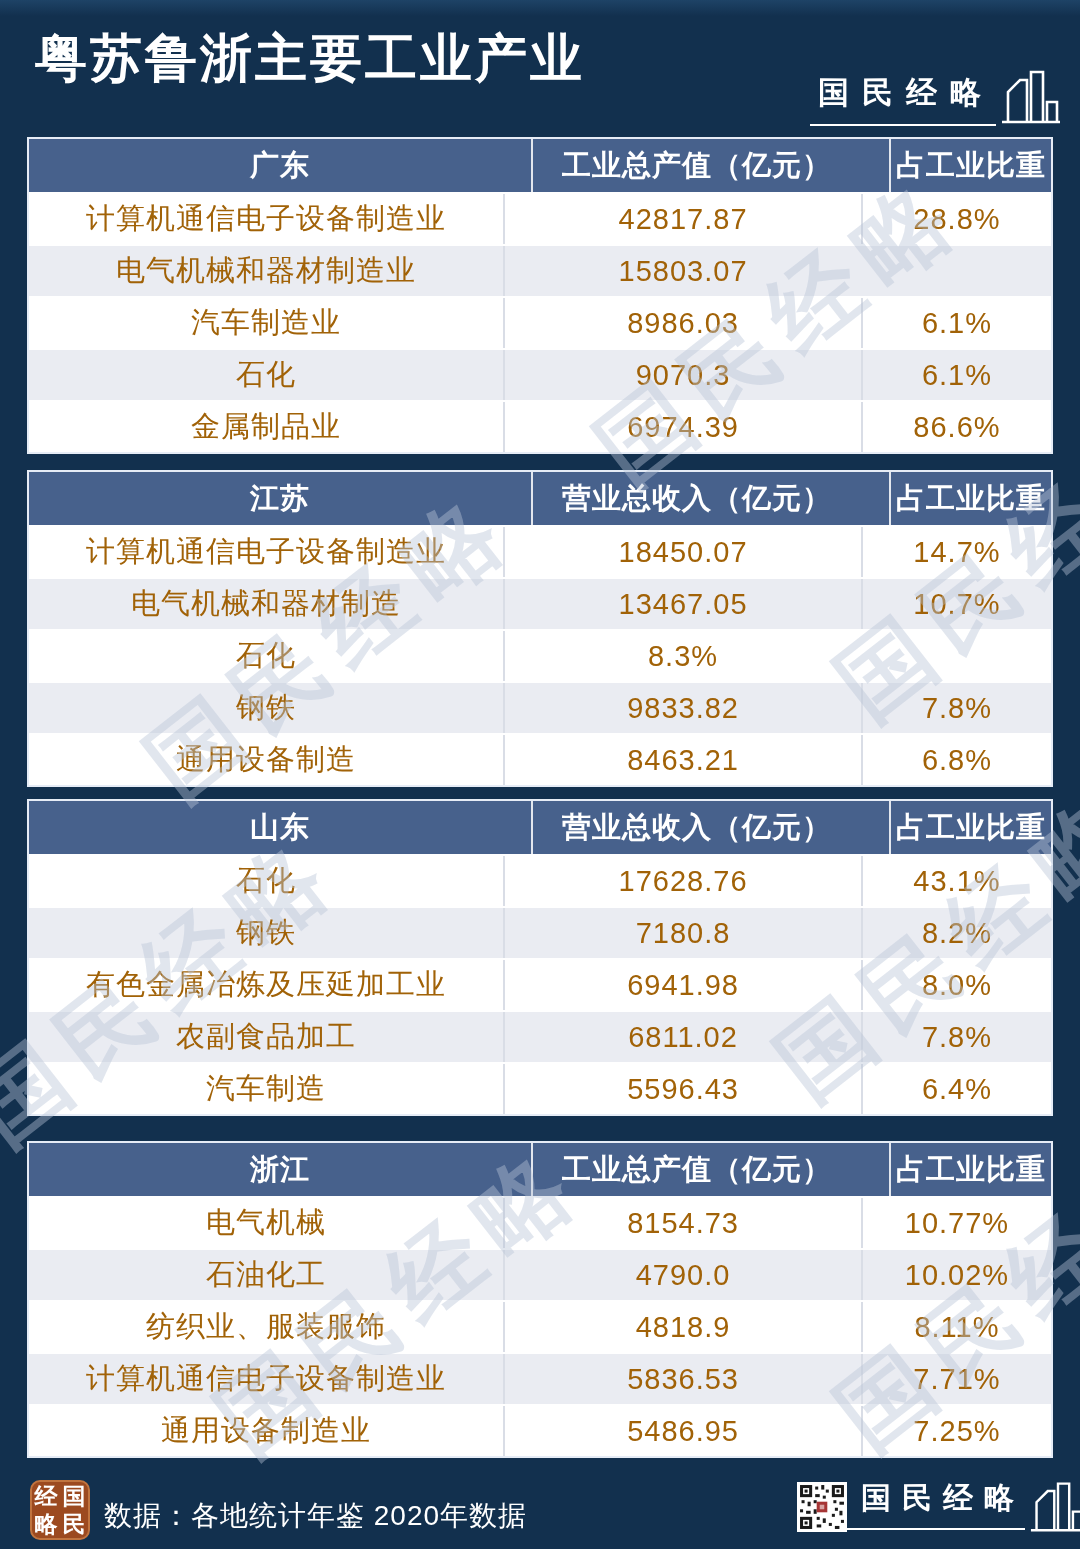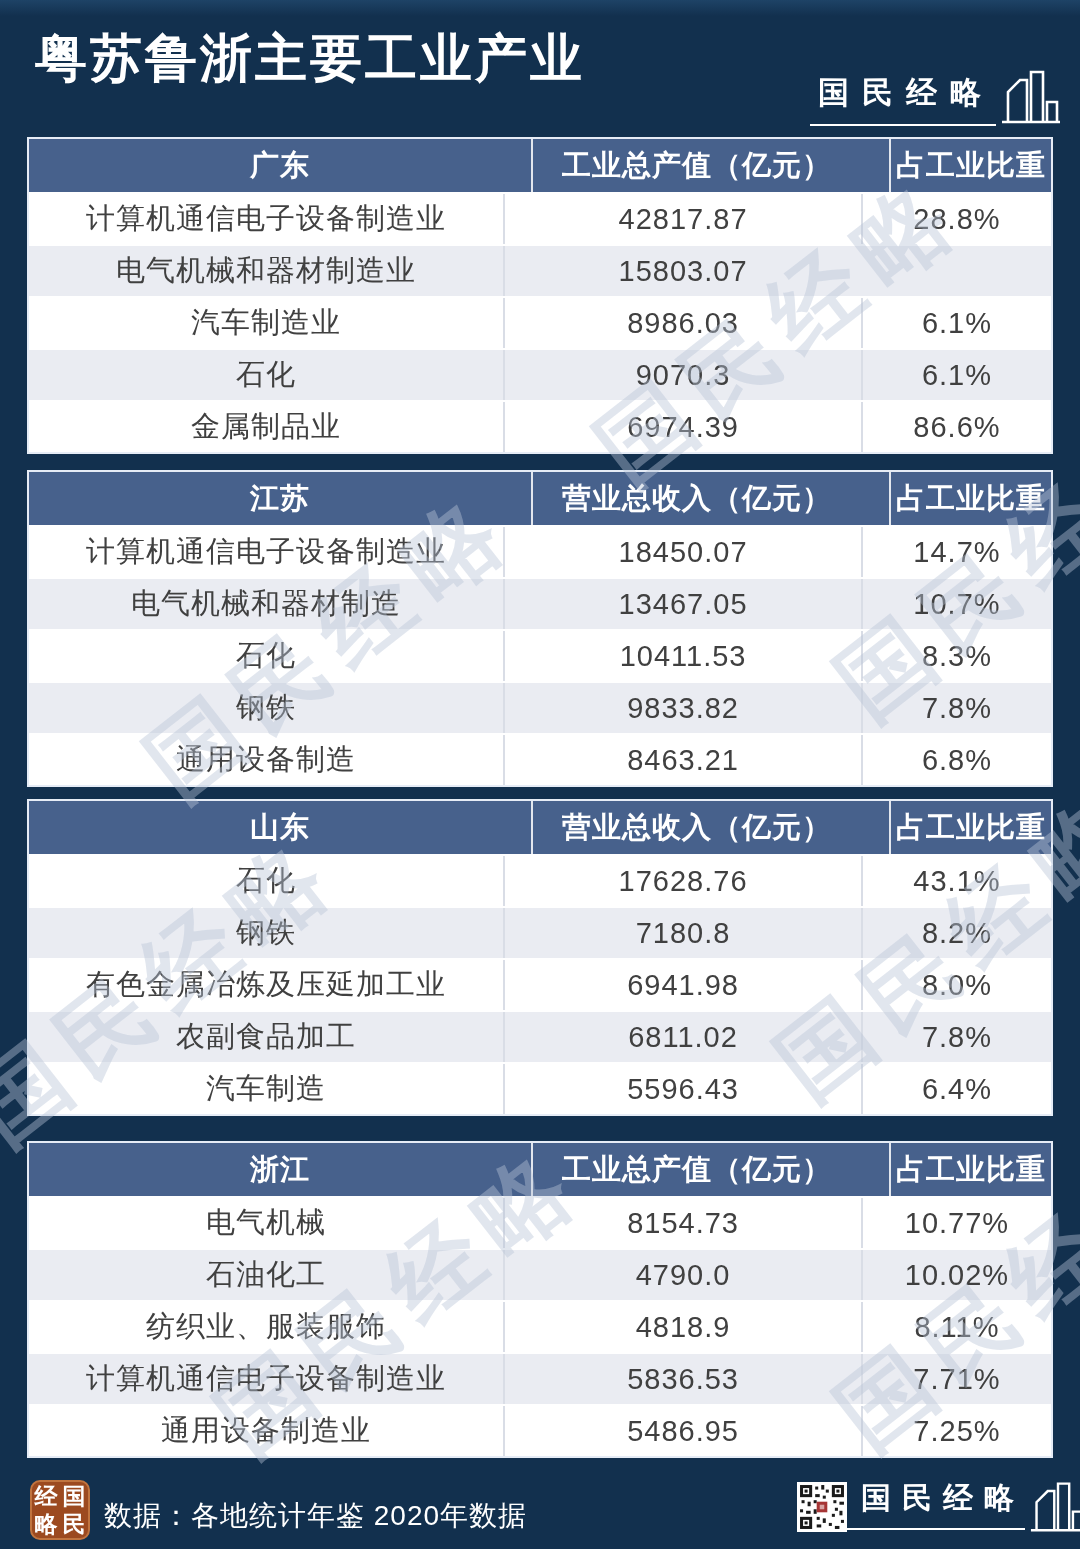--- a/index.html
+++ b/index.html
@@ -37,21 +37,21 @@
     display:flex;align-items:center;justify-content:center;
     color:#ffffff;font-size:29px;font-weight:700;letter-spacing:1px;
     border-left:2px solid rgba(255,255,255,0.85);
     margin-left:28px;
   }
   .hcell:first-child{border-left:none;}
   .row{height:52px;background:#ffffff;border-top:2px solid #ffffff;box-sizing:border-box;}
   .row.alt{background:#eaecf2;}
   .cell{
     display:flex;align-items:center;justify-content:center;
-    color:#404040;font-size:29px;letter-spacing:1px;
+    color:#a16207;font-size:29px;letter-spacing:1px;
     border-left:2px solid #d9dde6;
   }
   .cell:first-child{border-left:none;}
 
   
   .wm{
     position:absolute;z-index:3;pointer-events:none;
     color:rgba(184,196,214,0.42);
     font-size:92px;font-weight:700;letter-spacing:16px;white-space:nowrap;
     transform:translate(-50%,-50%) rotate(-38deg);
@@ -143,21 +143,20 @@
       <div class="cell">18450.07</div>
       <div class="cell">14.7%</div>
     </div>
     <div class="row alt">
       <div class="cell">电气机械和器材制造</div>
       <div class="cell">13467.05</div>
       <div class="cell">10.7%</div>
     </div>
     <div class="row">
       <div class="cell">石化</div>
-      <div class="cell">10411.53</div>
       <div class="cell">8.3%</div>
     </div>
     <div class="row alt">
       <div class="cell">钢铁</div>
       <div class="cell">9833.82</div>
       <div class="cell">7.8%</div>
     </div>
     <div class="row">
       <div class="cell">通用设备制造</div>
       <div class="cell">8463.21</div>

